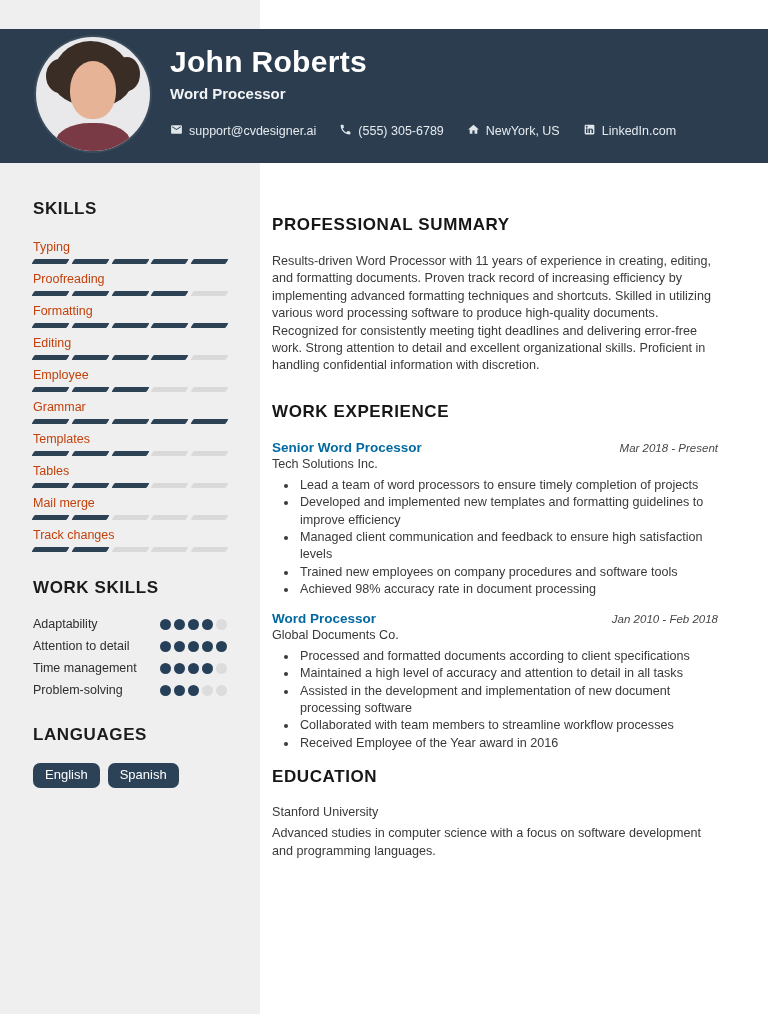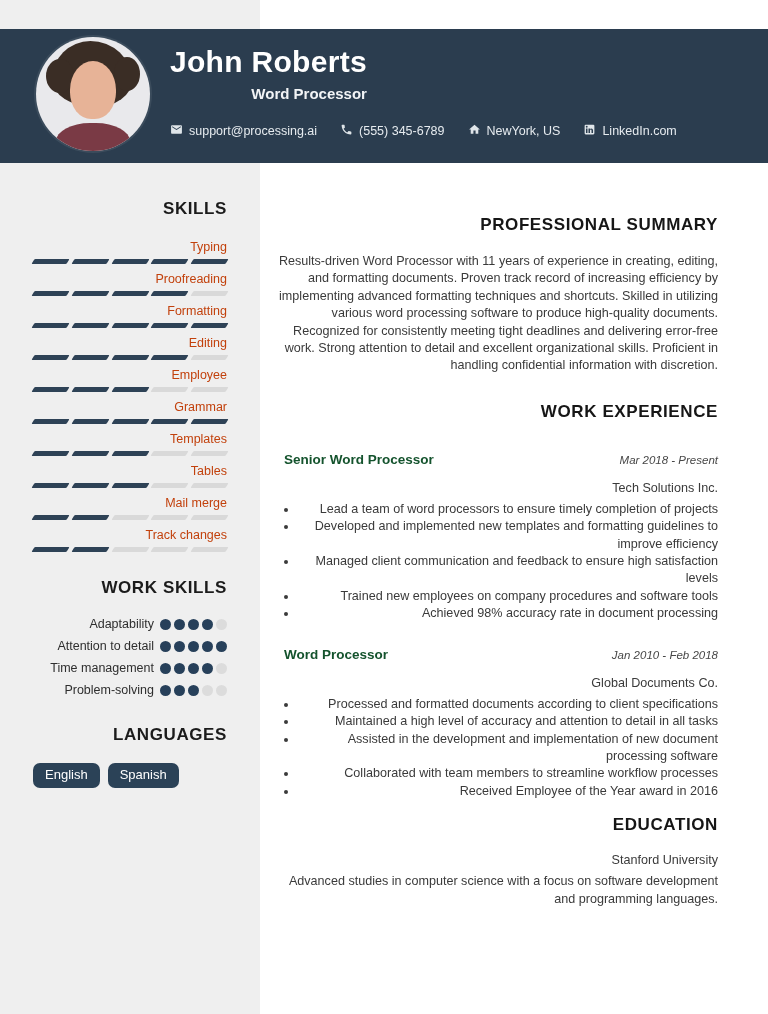--- a/index.html
+++ b/index.html
@@ -1,17 +1,17 @@
 <!DOCTYPE html>
 <html><head>
 <meta charset="utf-8">
 <style>
   html,body{margin:0;padding:0;background:#ffffff;}
   body{font-family:"Liberation Sans","DejaVu Sans",sans-serif;}
-  .page{position:relative;width:768px;height:1014px;background:#ffffff;overflow:hidden;text-align:right;}
+  .page{position:relative;width:768px;height:1014px;background:#ffffff;overflow:hidden;}
 
   
   .sidebar-bg{position:absolute;left:0;top:0;width:260px;height:1014px;background:#efefef;}
 
   
   .header{position:absolute;left:0;top:29px;width:768px;height:134px;background:#2b3d4f;}
   .avatar{position:absolute;left:36px;top:8px;width:114px;height:114px;border-radius:50%;background:#e9e9ec;overflow:hidden;box-shadow:0 0 0 2px rgba(255,255,255,0.08);}
   .avatar .hair{position:absolute;left:16px;top:4px;width:80px;height:66px;background:#3a2d25;border-radius:48% 52% 46% 54%/58% 60% 40% 42%;}
   .avatar .hair2{position:absolute;left:10px;top:22px;width:28px;height:34px;background:#3a2d25;border-radius:50%;}
   .avatar .hair3{position:absolute;left:78px;top:20px;width:26px;height:34px;background:#3a2d25;border-radius:50%;}
@@ -41,21 +41,21 @@
   .langs-h{margin-top:24px !important;margin-bottom:18px !important;}
   .badges{display:flex;gap:8px;}
   .badge{background:#2b4257;color:#ffffff;font-size:13px;padding:4px 12px 5px;border-radius:7px;line-height:16px;}
 
   
   .main{position:absolute;left:272px;top:163px;width:446px;padding-top:52px;}
   h2.main-h{font-size:17px;font-weight:bold;color:#161616;letter-spacing:0.6px;margin:0 0 18px;}
   .summary{font-size:12.6px;line-height:17.4px;color:#3a3a3a;margin:0;}
   .sect-gap{margin-top:27px !important;}
   .entry-head{display:flex;justify-content:space-between;align-items:baseline;}
-  .entry-title{font-size:13.5px;font-weight:bold;color:#14532d;margin:12px;}
+  .entry-title{font-size:13.5px;font-weight:bold;color:#0369a1;margin:0;}
   .entry-dates{font-size:11.5px;font-style:italic;color:#474747;}
   .entry-sub{font-size:12.6px;color:#3a3a3a;margin:2px 0 0;}
   ul.bullets{margin:6px 0 12px;padding-left:26px;}
   ul.bullets li{font-size:12.6px;line-height:17.4px;color:#3a3a3a;padding-left:2px;}
   .edu-entry{margin-bottom:12px;}
   .edu-desc{font-size:12.6px;line-height:17.4px;color:#3a3a3a;margin:6px 0 0;}
 </style>
 </head>
 <body>
 
@@ -72,27 +72,27 @@
     </div>
     <div class="head-text">
       <h1 class="name">John Roberts</h1>
       <p class="role">Word Processor</p>
     </div>
     <div class="contact-row" id="contact-row">
         <span class="contact">
           <span><svg viewBox="0 0 24 24">
               <path d="M20 4H4c-1.1 0-2 .9-2 2v12c0 1.1.9 2 2 2h16c1.1 0 2-.9 2-2V6c0-1.1-.9-2-2-2zm0 4-8 5-8-5V6l8 5 8-5v2z"></path>
             </svg></span>
-          <span>support@processing.ai</span>
+          <span>support@cvdesigner.ai</span>
         </span>
         <span class="contact">
           <span><svg viewBox="0 0 24 24">
               <path d="M6.62 10.79c1.44 2.83 3.76 5.14 6.59 6.59l2.2-2.21c.27-.27.67-.36 1.02-.24 1.12.37 2.33.57 3.57.57.55 0 1 .45 1 1V20c0 .55-.45 1-1 1-9.39 0-17-7.61-17-17 0-.55.45-1 1-1h3.5c.55 0 1 .45 1 1 0 1.25.2 2.45.57 3.57.11.35.03.74-.25 1.02l-2.2 2.2z"></path>
             </svg></span>
-          <span>(555) 345-6789</span>
+          <span>(555) 305-6789</span>
         </span>
         <span class="contact">
           <span><svg viewBox="0 0 24 24">
               <path d="M10 20v-6h4v6h5v-8h3L12 3 2 12h3v8z"></path>
             </svg></span>
           <span>NewYork, US</span>
         </span>
         <span class="contact">
           <span><svg viewBox="0 0 24 24">
               <path d="M19 3A2 2 0 0 1 21 5V19A2 2 0 0 1 19 21H5A2 2 0 0 1 3 19V5A2 2 0 0 1 5 3H19M18.5 18.5V13.2A3.26 3.26 0 0 0 15.24 9.94C14.39 9.94 13.4 10.46 12.92 11.24V10.13H10.13V18.5H12.92V13.57C12.92 12.8 13.54 12.17 14.31 12.17A1.4 1.4 0 0 1 15.71 13.57V18.5H18.5M6.88 8.56A1.68 1.68 0 0 0 8.56 6.88C8.56 5.95 7.81 5.19 6.88 5.19A1.69 1.69 0 0 0 5.19 6.88C5.19 7.81 5.95 8.56 6.88 8.56M8.27 18.5V10.13H5.5V18.5H8.27Z"></path>

